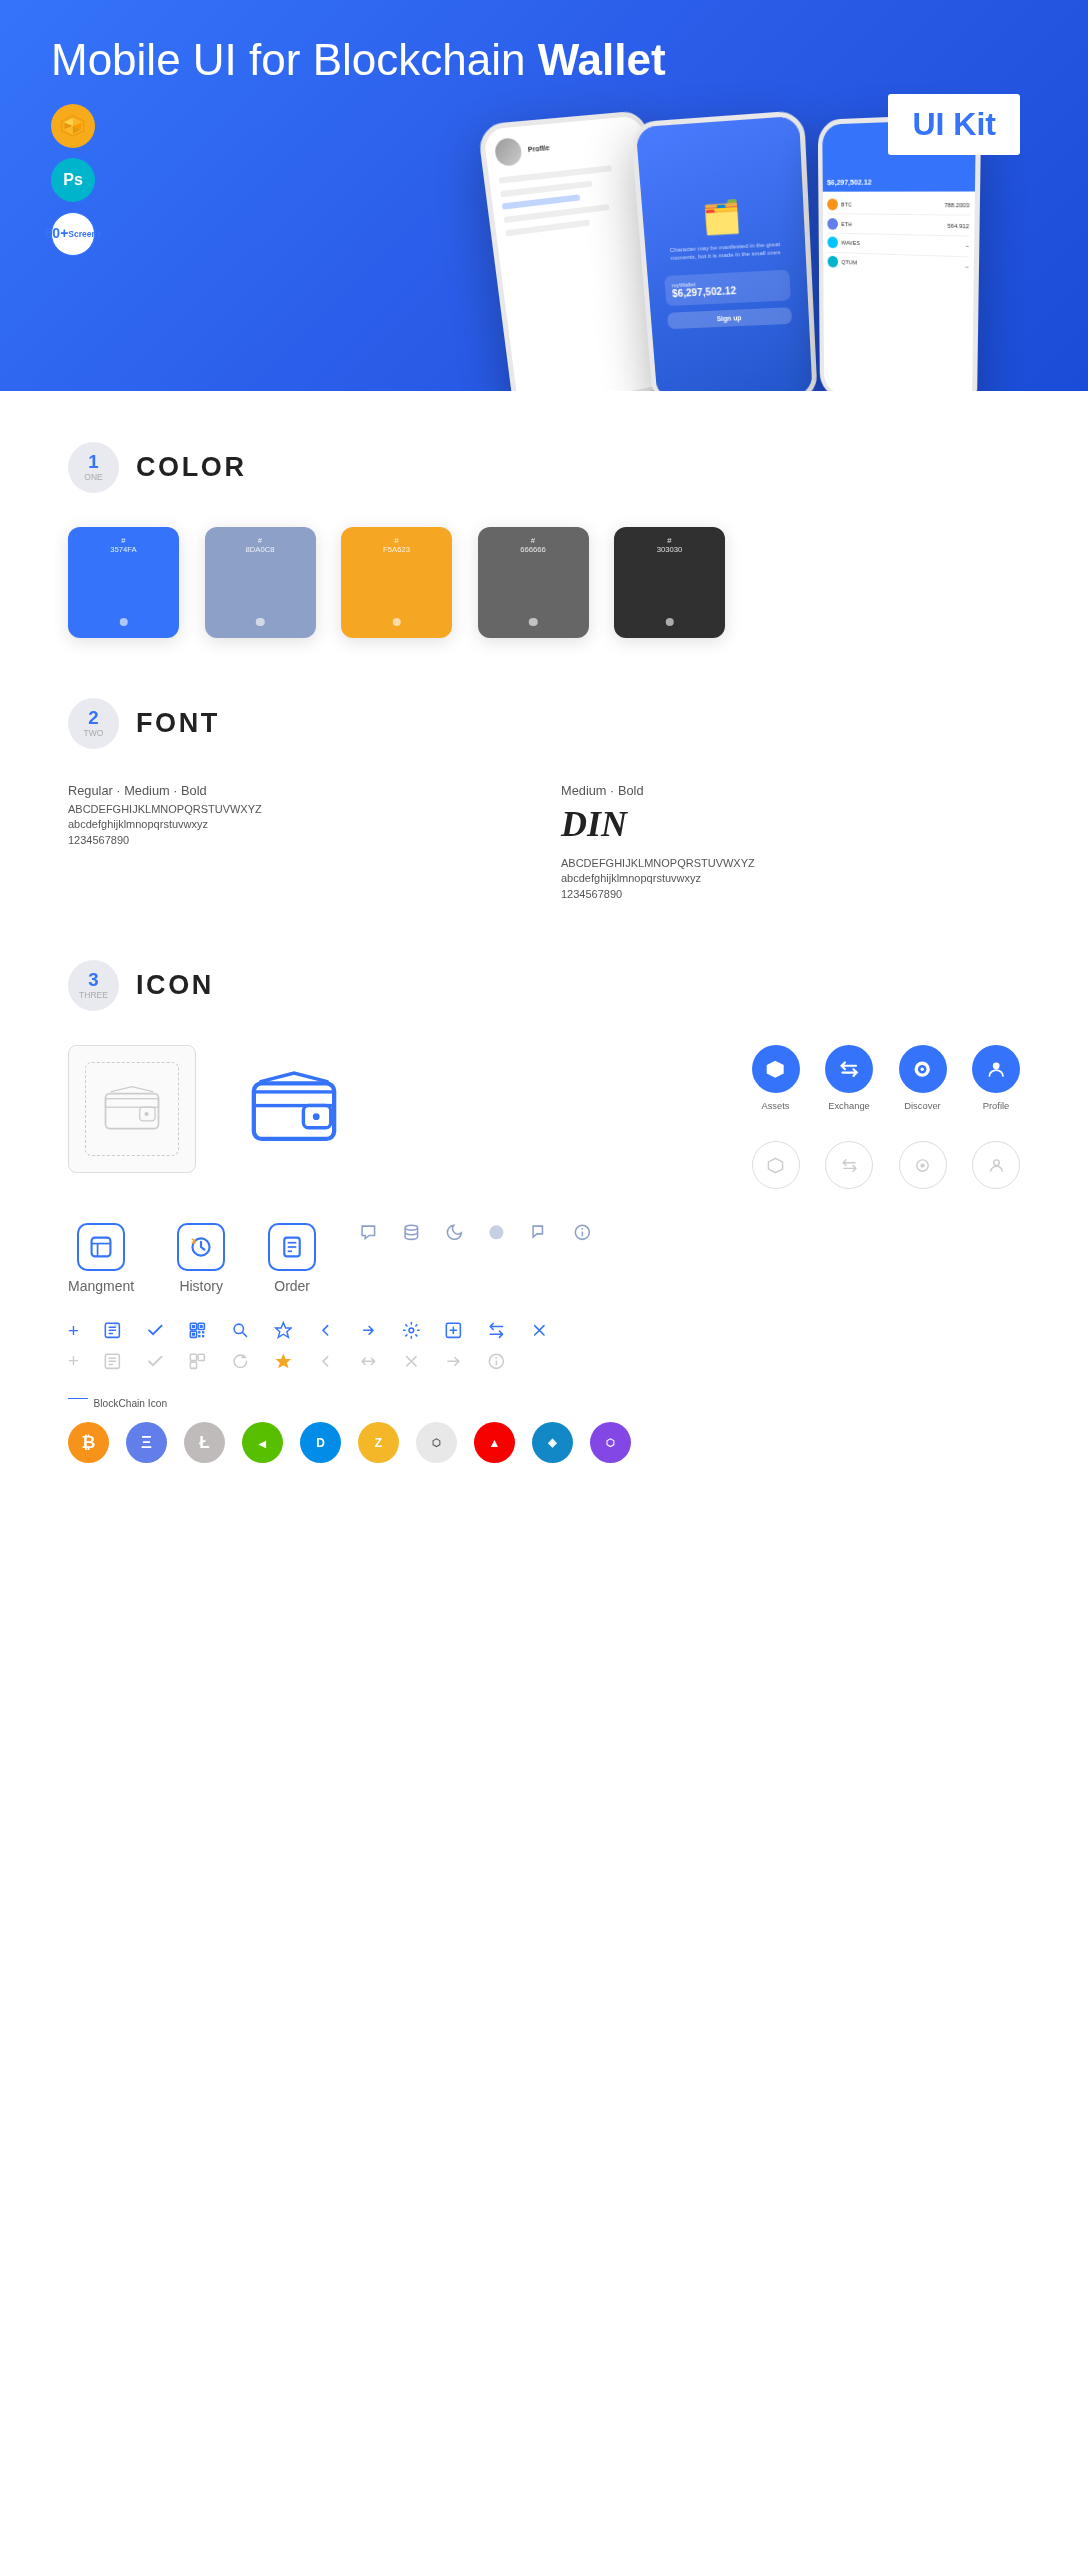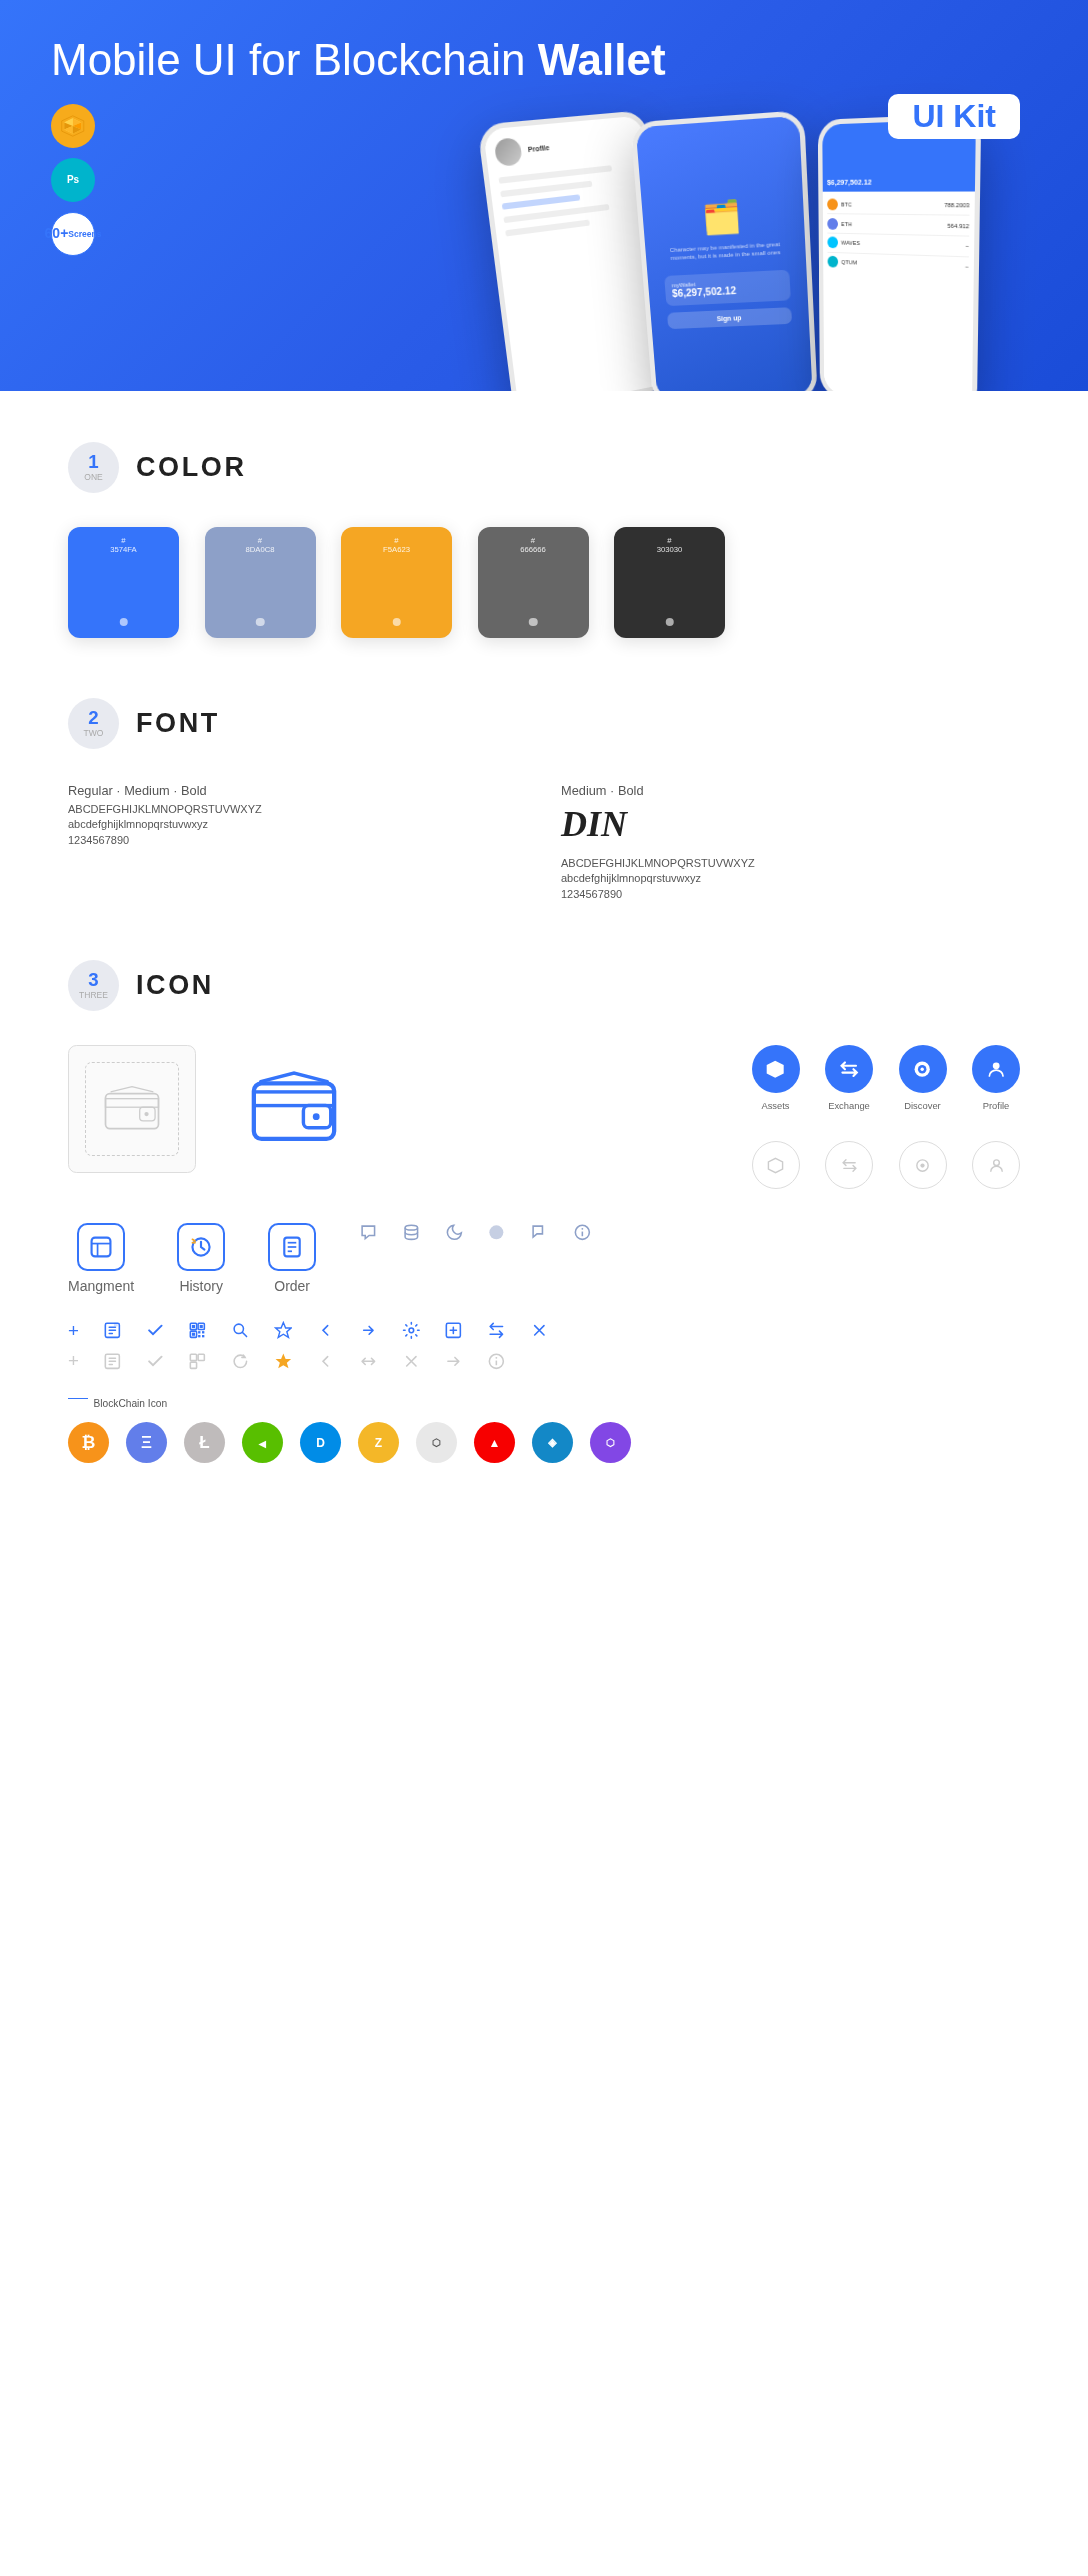--- a/index.html
+++ b/index.html
@@ -23,22 +23,22 @@
     .badge-sketch, .badge-ps, .badge-screens {
       width: 44px; height: 44px; border-radius: 50%;
       display: flex; align-items: center; justify-content: center;
       font-weight: 700; font-size: 11px;
     }
     .badge-sketch { background: #F7AB1B; }
     .badge-ps { background: #00B4CC; }
     .badge-screens { background: #fff; color: #3574FA; border: 1.7px solid #3574FA; font-size: 9.4px; text-align: center; line-height: 1.1; }
     .ui-kit-badge {
       position: absolute; top: 94px; right: 68px;
-      background: #fff; border-radius: 10px;
-      padding: 4px 24px;
+      background: #fff; border-radius: 3px;
+      padding: 12px 24px;
       font-size: 32px; font-weight: 700; color: #3574FA;
       z-index: 10;
     }
     .phones-container {
       position: absolute; bottom: -17px; left: 50%; transform: translateX(-10%);
       display: flex; align-items: flex-end; gap: -17px;
     }
     .phone-mockup {
       width: 170px; height: 289px; background: #fff;
       border-radius: 25.5px; border: 5.1px solid #e8e8e8;
@@ -167,21 +167,21 @@
           <polygon points="15,2 28,8 28,20 15,26 2,20 2,8" fill="#F7AB1B" stroke="#E5960A" stroke-width="1"></polygon>
           <polygon points="15,5 25,10 25,18 15,23 5,18 5,10" fill="#FFD149"></polygon>
           <polygon points="15,5 25,10 15,14" fill="#FDB528"></polygon>
           <polygon points="15,5 5,10 15,14" fill="#FFD149"></polygon>
           <polygon points="5,10 15,14 5,18" fill="#E5960A"></polygon>
           <polygon points="25,10 15,14 25,18" fill="#FC9B00"></polygon>
           <polygon points="5,18 15,14 15,23" fill="#FDB528"></polygon>
           <polygon points="25,18 15,14 15,23" fill="#E5960A"></polygon>
         </svg>
       </div>
-      <div class="badge-ps" style="background:#00B4CC; color:#fff; font-size:10px; font-weight:800;">Ps</div>
+      <div class="badge-ps" style="background:#00B4CC; color:#fff; font-size:16px; font-weight:800;">Ps</div>
       <div class="badge-screens">
         <div style="font-size:14px; font-weight:800; color:#3574FA;">60+</div>
         <div style="font-size:8.5px; color:#3574FA;">Screens</div>
       </div>
     </div>
   </div>
 
   <div class="ui-kit-badge">UI Kit</div>
 
   <div class="phones-container">

